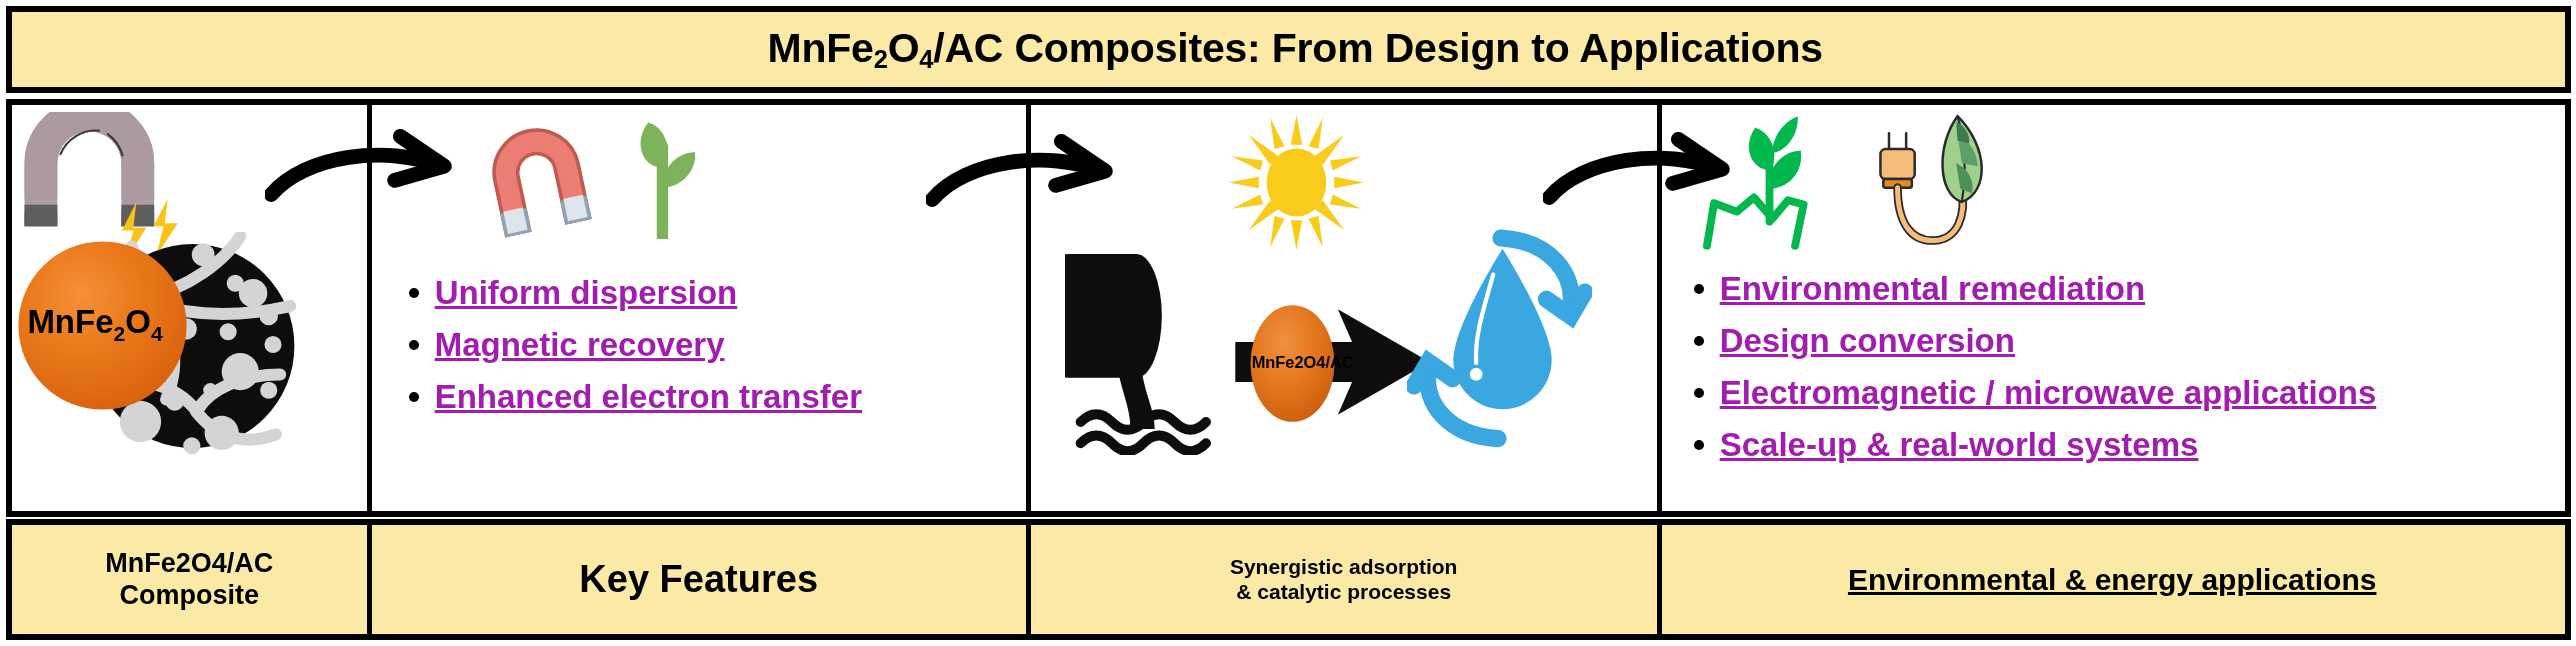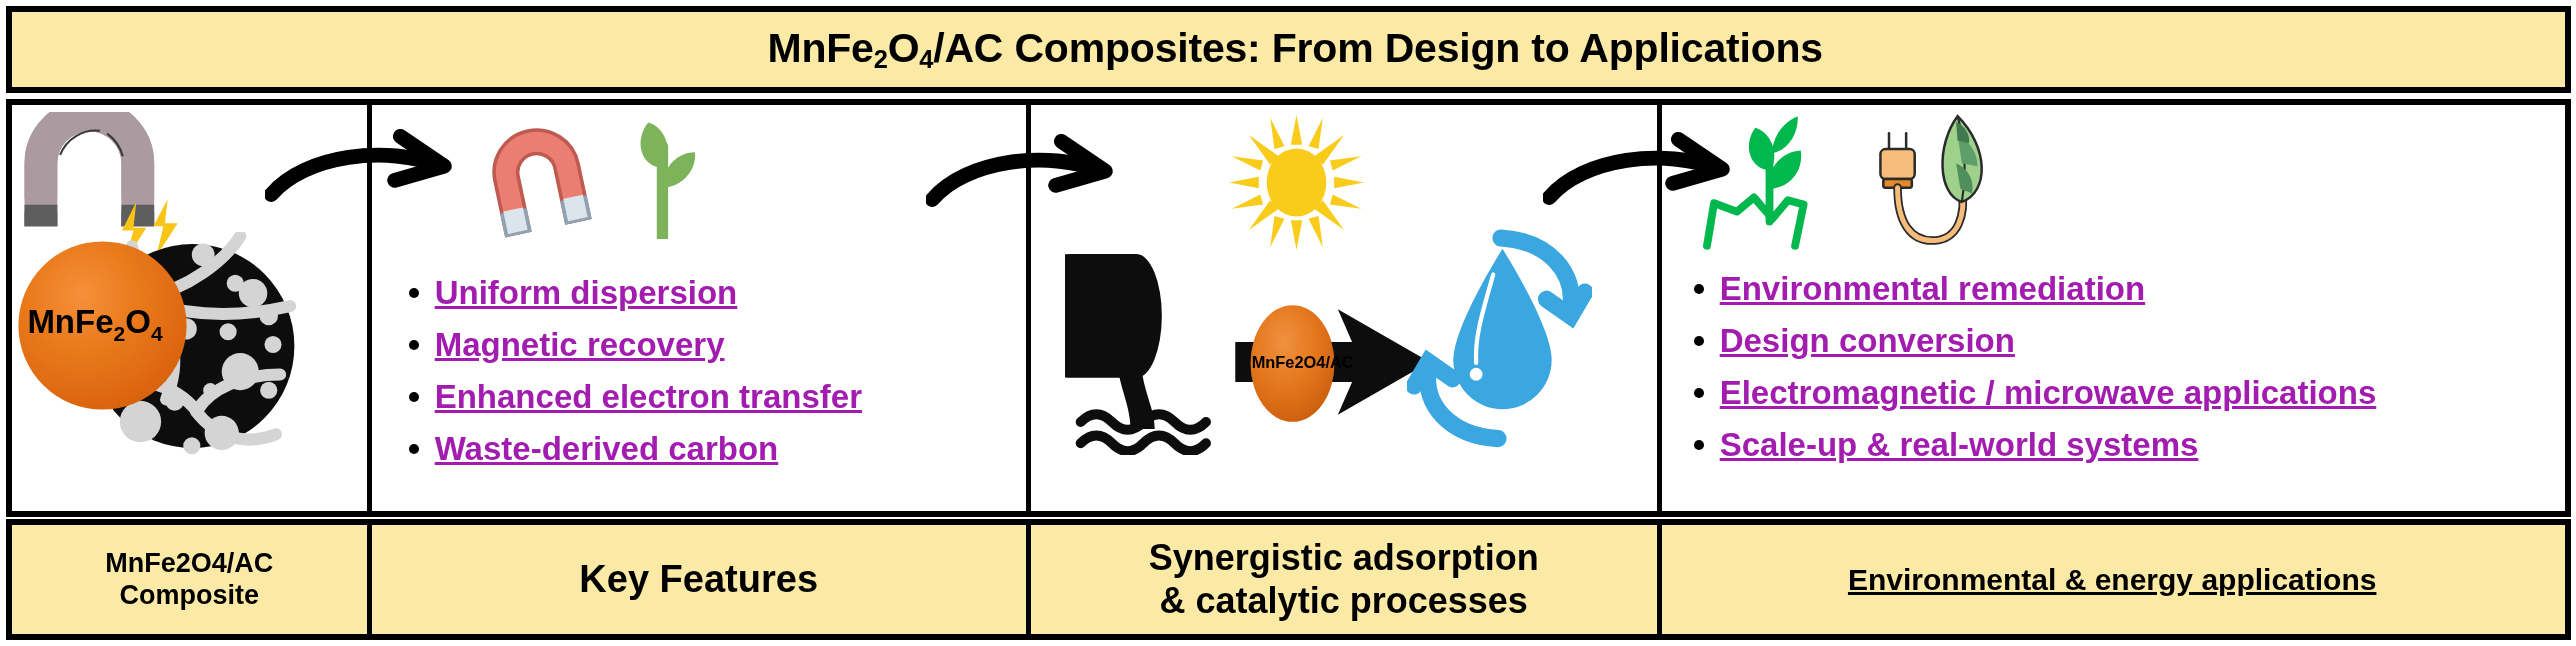--- a/index.html
+++ b/index.html
@@ -73,21 +73,21 @@
     display: flex;
     align-items: center;
     justify-content: center;
     text-align: center;
     padding: 0 7.1px;
     line-height: 1.18;
   }
   .caption:last-child { border-right: none; text-decoration: underline; }
   .caption.c1 { width: 360px; font-size: 27px; font-weight: 700; }
   .caption.c2 { width: 659px; font-size: 38px; font-weight: 700; }
-  .caption.c3 { width: 631px; font-size: 36px; font-weight: 700; }
+  .caption.c3 { width: 631px; font-size: 21px; font-weight: 700; }
   .caption.c4 { width: 901px; font-size: 30px; font-weight: 700; }
 
   
   .bullets {
     position: absolute;
     list-style: none;
   }
   .bullets li {
     position: relative;
     padding-left: 33px;
@@ -218,21 +218,20 @@
       <svg class="ico" style="left:255px; top:13px;" width="78" height="121" viewBox="0 0 110 170">
         <path d="M50 168 L50 40" stroke="#7cb35b" stroke-width="16" fill="none" stroke-linecap="round"></path>
         <path d="M50 70 C 18 68, 10 30, 30 6 C 58 14, 64 52, 50 70 Z" fill="#7cb35b"></path>
         <path d="M52 98 C 78 96, 98 74, 96 48 C 68 48, 48 74, 52 98 Z" fill="#7cb35b"></path>
       </svg>
 
       <ul class="bullets">
         <li>Uniform dispersion</li>
         <li>Magnetic recovery</li>
         <li>Enhanced electron transfer</li>
-        <li>Waste-derived carbon</li>
       </ul>
     </div>
 
     <div class="panel p3">
 
       <svg class="ico" style="left:198px; top:10px;" width="135" height="135" viewBox="0 0 190 190">
         <g fill="#f9cb1a">
           <ellipse cx="95" cy="95" rx="42" ry="48"></ellipse>
           <g>
             <path d="M95 0 L103 42 L87 42 Z"></path>

